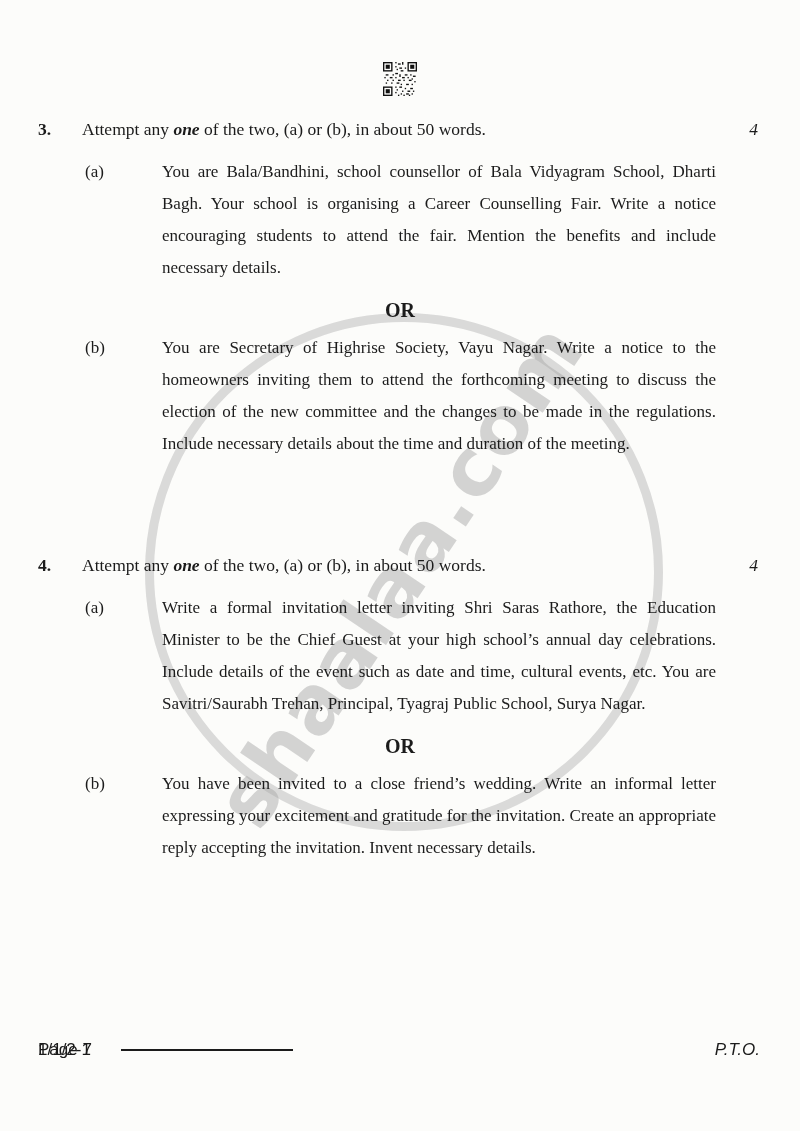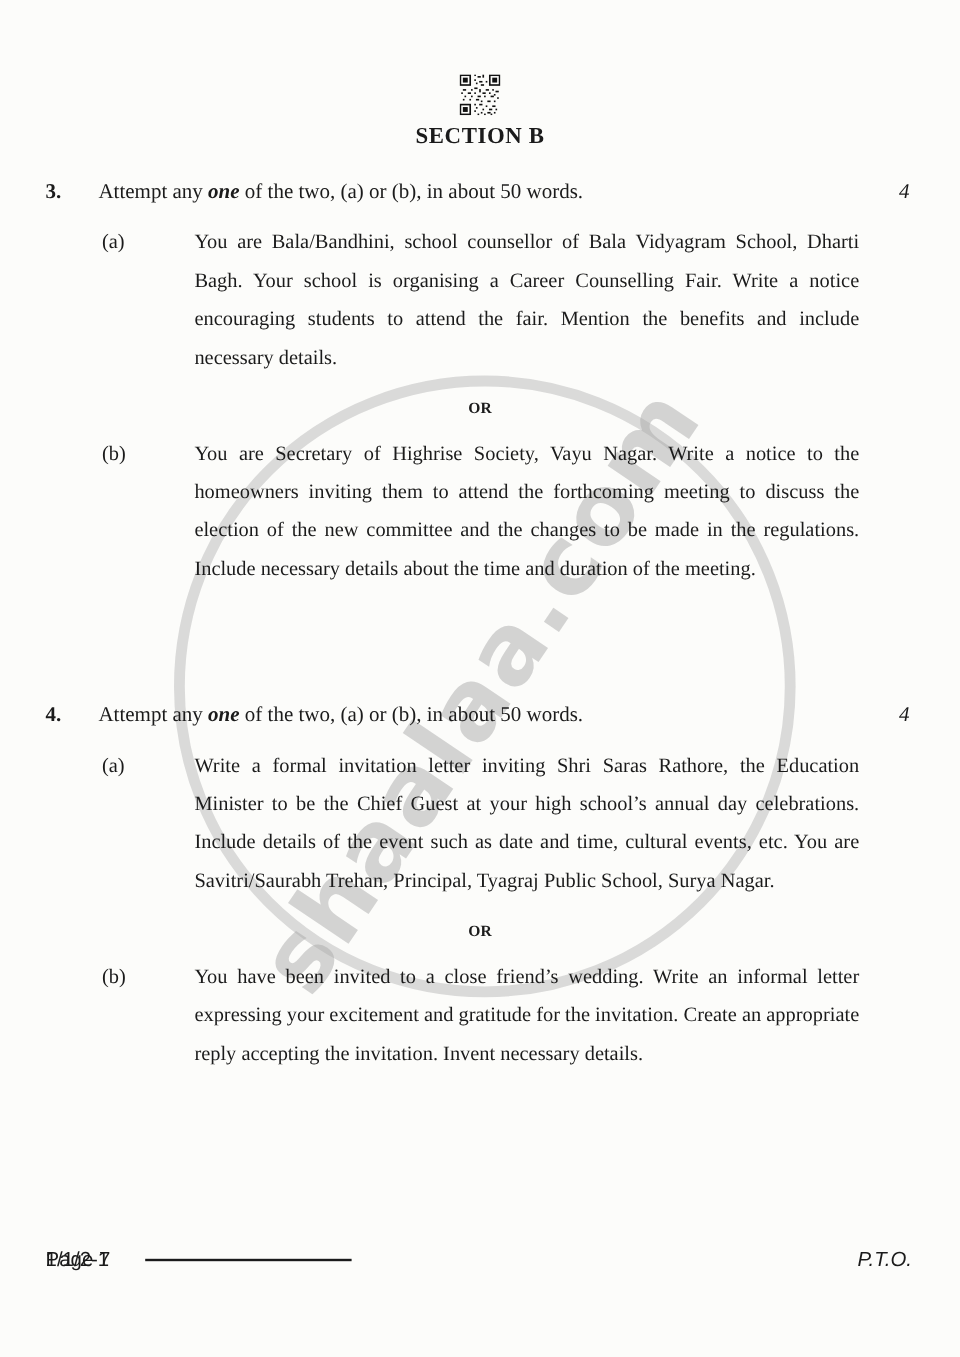--- a/index.html
+++ b/index.html
@@ -44,21 +44,21 @@
   .q-num{width:44px;font-weight:bold;flex-shrink:0;}
   .q-prompt .em{font-weight:bold;font-style:italic;}
   .q-marks{margin-left:auto;font-style:italic;}
   .option{
     display:flex;margin:14px 84px 0 85px;
     font-size:17px;line-height:32px;
   }
   .opt-label{width:50px;flex-shrink:0;}
   .opt-text{flex:1;text-align:justify;margin-left:27px;}
   .or-sep{
-    text-align:center;font-weight:bold;font-size:13px;
+    text-align:center;font-weight:bold;font-size:20px;
     margin:14px 0 10px;line-height:24px;
   }
   .big-gap{height:72px;}
   
   .footer{
     position:absolute;left:38px;right:40px;top:1038px;height:24px;
     display:flex;align-items:center;
     font-family:"Liberation Sans", sans-serif;font-size:17px;color:#1b1b1b;
   }
   .paper-code{flex-shrink:0;}
@@ -144,21 +144,20 @@
         <rect x="13" y="23" width="1" height="1"></rect>
           <rect x="17" y="23" width="2" height="1"></rect>
           <rect x="21" y="23" width="1" height="1"></rect>
         <rect x="11" y="24" width="1" height="1"></rect>
           <rect x="15" y="24" width="1" height="1"></rect>
           <rect x="19" y="24" width="1" height="1"></rect>
       </g>
     </svg>
   </div>
 
-  <div class="section-title">SECTION B</div>
 
   <div>
     <div class="q-head">
       <span class="q-num">3.</span>
       <span class="q-prompt"><span>Attempt any </span><span class="em">one</span><span> of the two, (a) or (b), in about 50 words.</span></span>
       <span class="q-marks">4</span>
     </div>
     <div class="option">
       <span class="opt-label">(a)</span>
       <span class="opt-text">You are Bala/Bandhini, school counsellor of Bala Vidyagram School, Dharti Bagh. Your school is organising a Career Counselling Fair. Write a notice encouraging students to attend the fair. Mention the benefits and include necessary details.</span>

